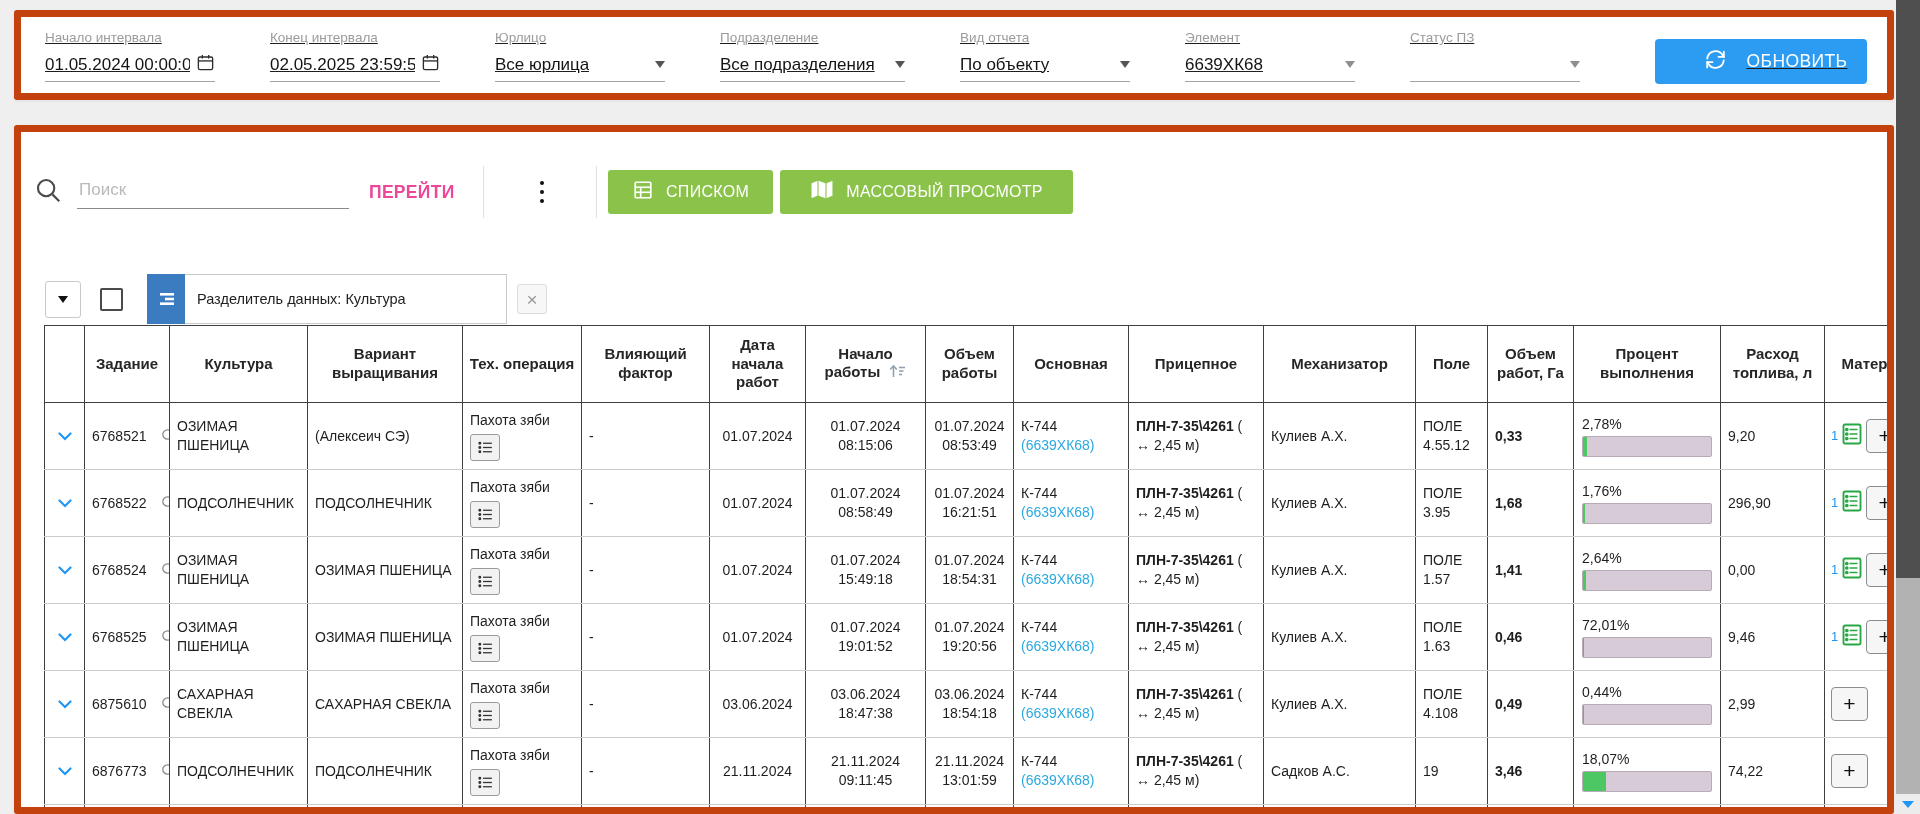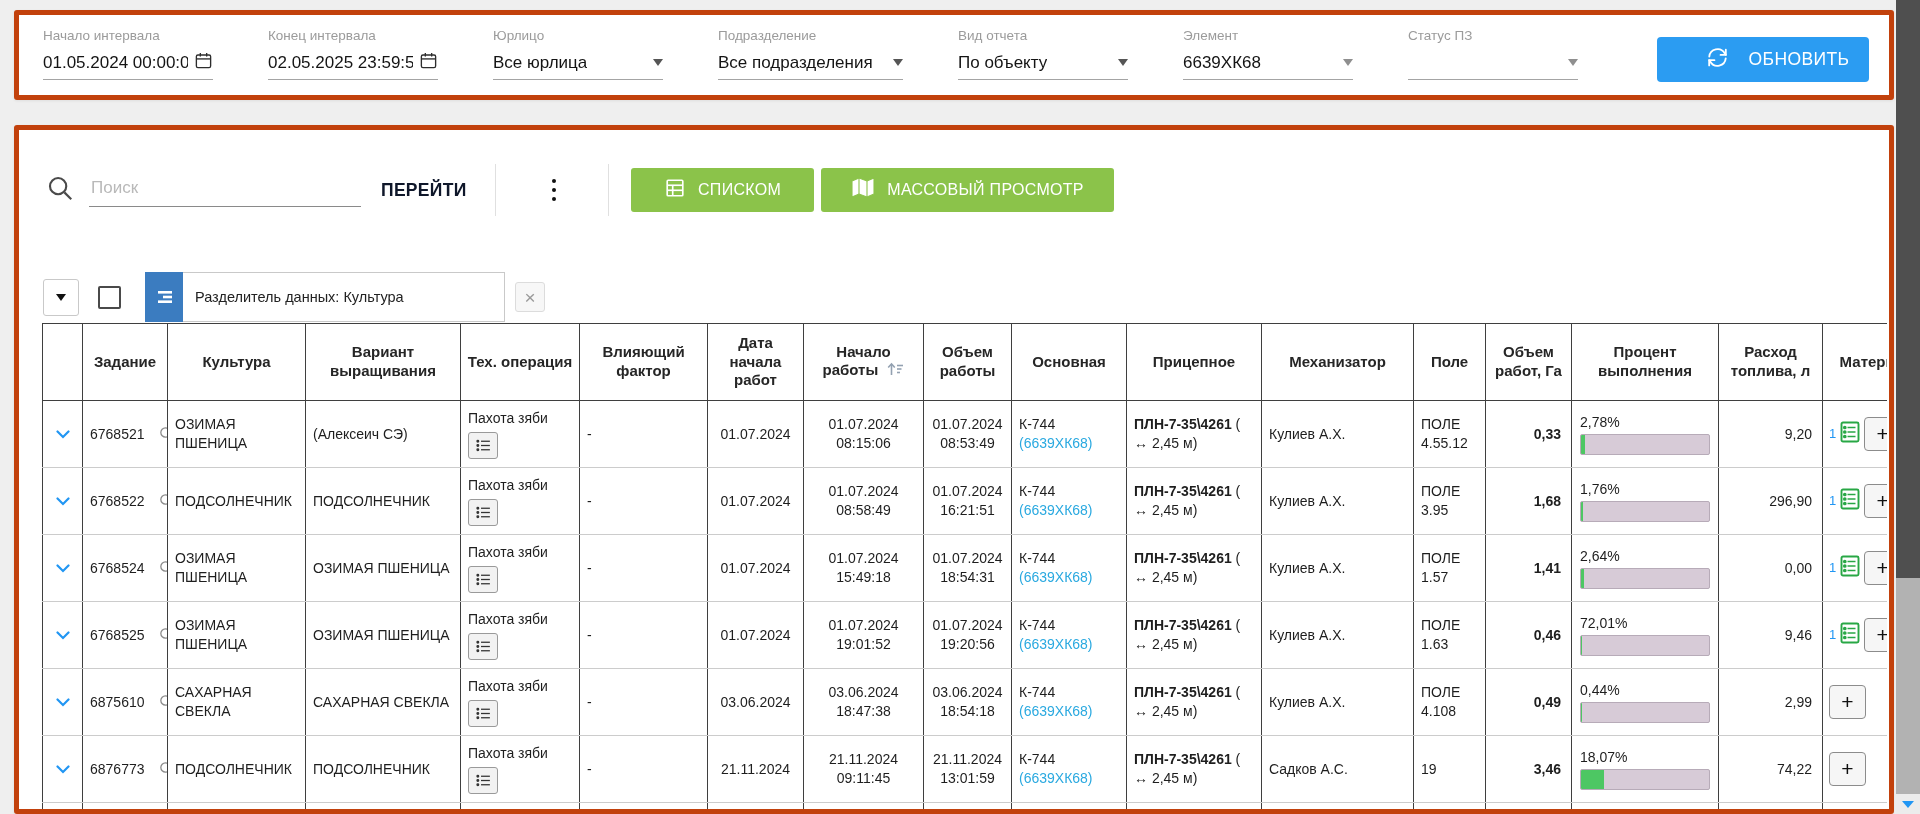--- a/index.html
+++ b/index.html
@@ -3,54 +3,54 @@
 <meta charset="utf-8">
 <style>
   :root{
     --accent:#2196f3; --refresh_blue:#2b9cf2; --green:#8bc34a; --link_blue:#2aa9e0;
     --progress_green:#4dc763; --progress_track:#d7cbd7; --sep_blue:#3b7cc0;
   }
   *{box-sizing:border-box;}
   html,body{margin:0;padding:0;}
   body{width:1920px;height:814px;background:#efefef;overflow:hidden;position:relative;
        font-family:"Liberation Sans",sans-serif;color:#1e1e1e;}
-  .card{position:absolute;background:#fff;border:5px solid #c2410c;border-radius:3px;
-        box-shadow:0 1px 3px rgba(0,0,0,.07);}
+  .card{position:absolute;background:#fff;border:7px solid #c2410c;border-radius:3px;
+        box-shadow:0 1px 3px rgba(0,0,0,.07);text-decoration:underline;}
   #top-card{left:14px;top:10px;width:1880px;height:90px;}
   #main-card{left:14px;top:125px;width:1880px;height:689px;overflow:hidden;}
 
   
   #filter-row{display:flex;align-items:flex-start;padding:13px 20px 0 24px;gap:55px;}
   .filter{width:170px;flex:0 0 auto;}
   .flabel{font-size:13.5px;color:#9b9b9b;margin-bottom:10px;}
   .fvalue{display:flex;align-items:center;justify-content:space-between;gap:6px;
           border-bottom:1px solid #a4a4a4;padding-bottom:7px;font-size:17px;color:#141414;height:27px;}
   .fvalue .vtext{white-space:nowrap;overflow:hidden;}
   .caret{width:0;height:0;border-left:5.5px solid transparent;border-right:5.5px solid transparent;
          border-top:7px solid #555;flex:0 0 auto;}
   .caret.light{border-top-color:#8f8f8f;}
   #refresh-button{margin-left:auto;margin-top:9px;width:212px;height:45px;background:var(--refresh_blue);
        color:#fff;border:none;border-radius:4px;font-size:17.5px;display:flex;align-items:center;
        justify-content:center;gap:21px;font-family:inherit;cursor:pointer;letter-spacing:.4px;padding-left:36px;}
 
   
-  #toolbar{position:absolute;left:0;top:30px;height:60px;display:flex;align-items:center;padding-left:26px;}
+  #toolbar{position:absolute;left:0;top:30px;height:60px;display:flex;align-items:center;padding-left:12px;}
   #search-input{width:272px;border:none;border-bottom:1px solid #8a8a8a;outline:none;font-size:17px;
        padding:4px 2px 8px;margin-left:14px;font-family:inherit;color:#222;background:transparent;}
   #search-input::placeholder{color:#b9b9b9;}
-  #go-button{margin-left:14px;background:none;border:none;font-weight:bold;font-size:17.5px;color:#0f172a;
+  #go-button{margin-left:14px;background:none;border:none;font-weight:bold;font-size:17.5px;color:#ec4899;
        font-family:inherit;cursor:pointer;letter-spacing:.3px;}
   .vdivider{width:1px;height:52px;background:#e0e0e0;margin-left:22px;}
   #kebab{display:flex;flex-direction:column;gap:4.5px;margin-left:52px;cursor:pointer;padding:4px;}
   #kebab i{width:4.5px;height:4.5px;border-radius:50%;background:#101010;}
   .vdivider.second{margin-left:48px;}
   .green-btn{display:flex;align-items:center;justify-content:center;gap:12px;background:var(--green);
        border:none;border-radius:3px;color:#fff;font-size:16px;font-family:inherit;height:44px;
        cursor:pointer;letter-spacing:.3px;}
-  #list-button{margin-left:22px;width:183px;}
+  #list-button{margin-left:11px;width:165px;}
   #massview-button{margin-left:7px;width:293px;}
 
   
   #separator-bar{position:absolute;left:24px;top:147px;height:40px;display:flex;align-items:center;}
   #expander-button{width:36px;height:37px;background:#fff;border:1px solid #c9c9c9;border-radius:3px;
        display:flex;align-items:center;justify-content:center;cursor:pointer;}
   #expander-button .caret{border-top-color:#111;}
   #separator-checkbox{width:23px;height:23px;border:2px solid #4a4a4a;border-radius:2px;background:#fff;
        margin-left:19px;cursor:pointer;}
   #separator-group{display:flex;align-items:stretch;margin-left:24px;height:50px;}
@@ -70,21 +70,21 @@
      padding:0 4px;line-height:1.25;overflow:hidden;}
   th:first-child{border-left:1px solid #3f3f3f;}
   td{height:67px;font-size:14px;vertical-align:middle;border-right:1px solid #3f3f3f;
      border-bottom:1px solid #ccc;padding:2px 7px;line-height:1.35;overflow:hidden;}
   td:first-child{border-left:1px solid #3f3f3f;}
   tr.partial td{border-bottom:none;}
   .c-exp{text-align:center;padding:0;}
   .c-task{text-align:center;white-space:nowrap;}
   .c-task .task-id{margin-right:13px;}
   .c-date,.c-start,.c-end{text-align:center;}
-  .c-vol,.c-fuel{text-align:right;padding-right:10px;}
+  .c-vol,.c-fuel{text-align:left;padding-right:10px;}
   .c-vol{font-weight:bold;}
   .c-op .list-btn{margin-top:4px;width:30px;height:27px;border:1px solid #9a9a9a;border-radius:3px;
        background:#f2f2f2;display:flex;align-items:center;justify-content:center;padding:0;cursor:pointer;}
   .b{font-weight:bold;}
   .link{color:var(--link_blue);cursor:pointer;}
   .c-pct{padding:4px 8px;}
   .pct-label{margin-bottom:3px;}
   .pct-bar{height:21px;background:var(--progress_track);border:1px solid #b7abb8;border-radius:2px;
        position:relative;overflow:hidden;}
   .pct-fill{position:absolute;left:0;top:0;bottom:0;background:var(--progress_green);}

